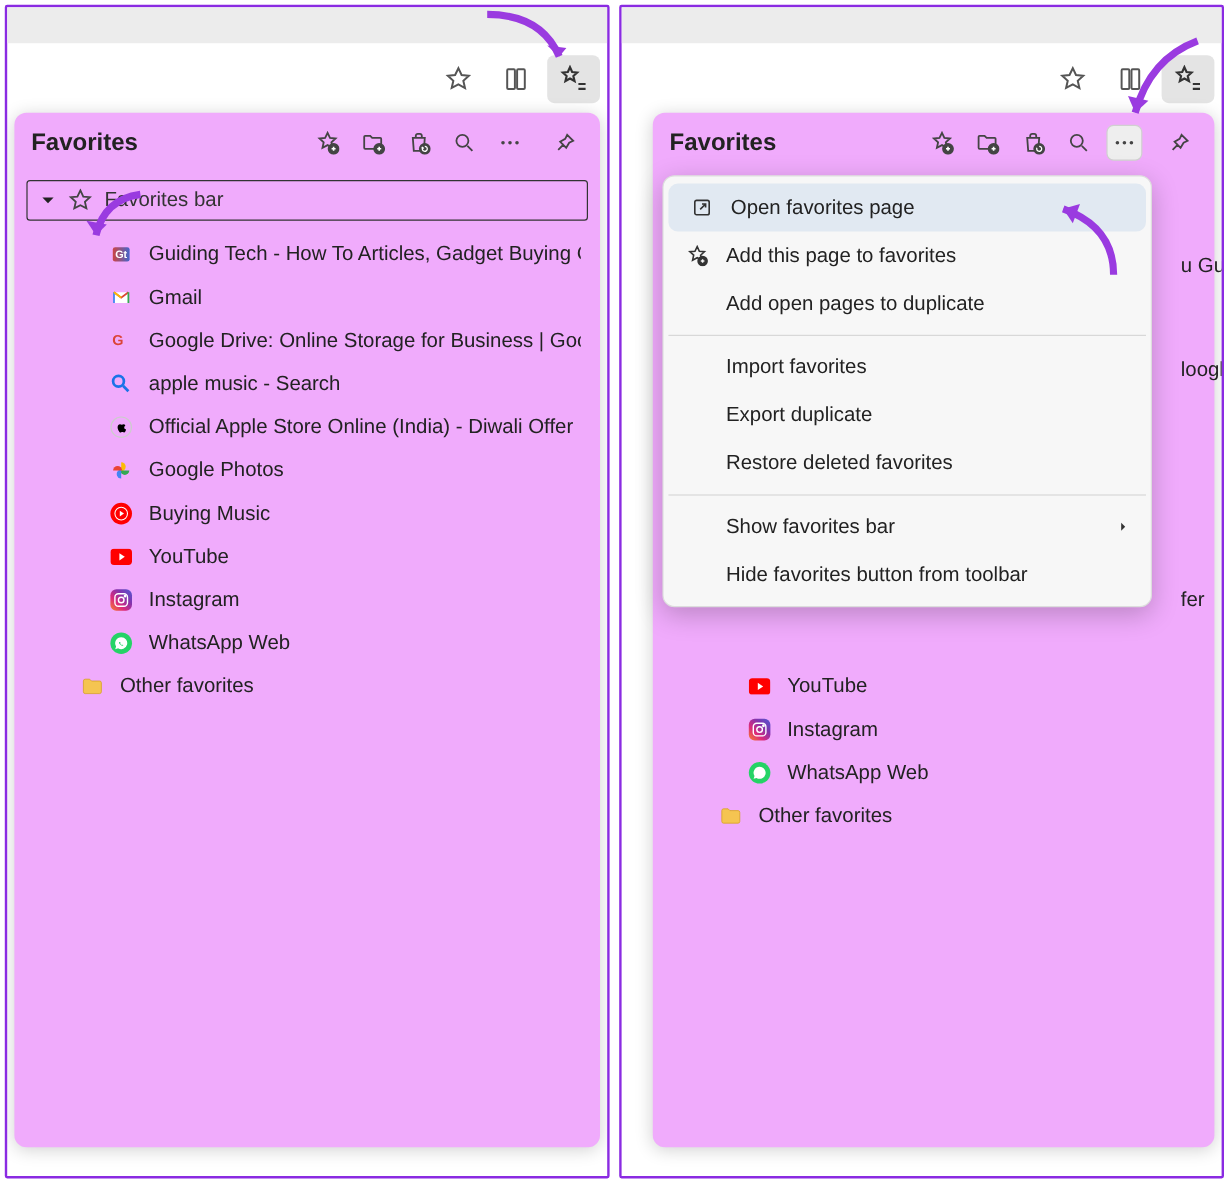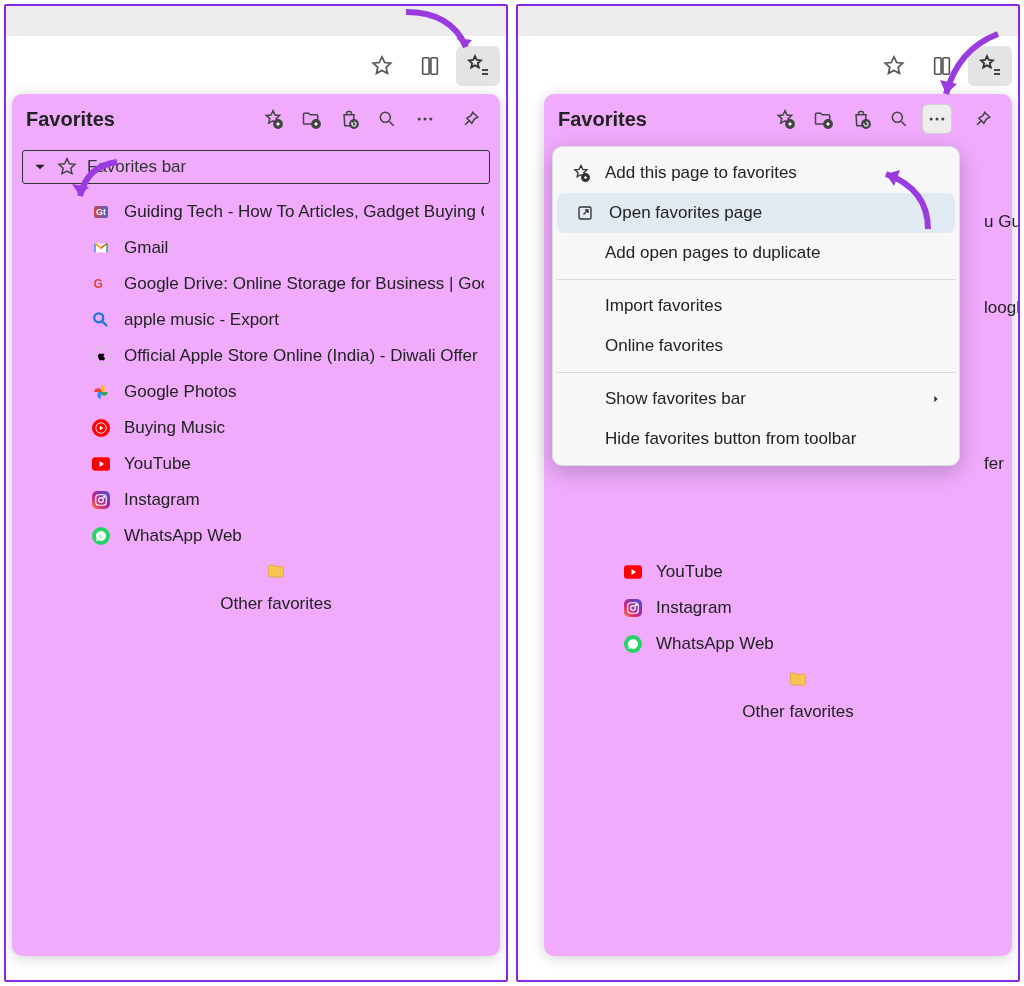--- a/index.html
+++ b/index.html
@@ -93,21 +93,20 @@
   }
   .fav-item {
     display: flex;
     align-items: center;
     padding: 8px 16px 8px 80px;
     gap: 14px;
     cursor: pointer;
   }
   .fav-item.folder {
     padding-left: 56px;
-    flex-direction: column;
   }
   .fav-item .favicon {
     width: 18px;
     height: 18px;
     flex-shrink: 0;
     display: flex;
     align-items: center;
     justify-content: center;
   }
   .fav-item .txt {
@@ -303,21 +302,21 @@
         </span>
         <span class="txt">Google Drive: Online Storage for Business | Google</span>
       </div>
       <div class="fav-item">
         <span class="favicon">
           <svg width="18" height="18" viewBox="0 0 24 24" stroke="#1a73e8" stroke-width="3" fill="none">
               <circle cx="9" cy="9" r="6"></circle>
               <line x1="14" y1="14" x2="20" y2="20"></line>
             </svg>
         </span>
-        <span class="txt">apple music - Export</span>
+        <span class="txt">apple music - Search</span>
       </div>
       <div class="fav-item">
         <span class="favicon fi-round" style="border:1px solid #ccc;">
           <svg width="12" height="12" viewBox="0 0 24 24" fill="#000">
               <path d="M17 13c0-3 2-4 2-4s-1-2-3-2c-1 0-2 1-3 1s-2-1-3-1c-2 0-4 2-4 5 0 4 3 9 5 9 1 0 1-1 3-1s2 1 3 1 3-3 3-5c-2-1-3-2-3-3z"></path>
             </svg>
         </span>
         <span class="txt">Official Apple Store Online (India) - Diwali Offer</span>
       </div>
       <div class="fav-item">
@@ -448,21 +447,21 @@
       </div>
       <div class="hdr-icon" style="margin-left:8px;">
         <svg width="20" height="20" viewBox="0 0 24 24" fill="none" stroke="#444" stroke-width="1.8">
             <path d="M14 4l6 6-4 2-3 5-3-3-5 5 5-5-3-3 5-3z"></path>
           </svg>
       </div>
     </div>
 
     <span class="right-partial" style="top:118px;">u Guid</span>
     <span class="right-partial" style="top:204px;">loogle</span>
-    <span class="right-partial" style="top:360px;">fer</span>
+    <span class="right-partial" style="top:396px;">fer</span>
 
     <div style="height:406px;"></div>
 
     <div class="fav-list">
       <div class="fav-item">
         <span class="favicon">
           <svg width="18" height="14" viewBox="0 0 24 18">
               <rect width="24" height="18" rx="4" fill="#f00"></rect>
               <path d="M10 5l6 4-6 4z" fill="#fff"></path>
             </svg>
@@ -492,51 +491,55 @@
           <svg width="20" height="18" viewBox="0 0 24 20" fill="#f5c451" stroke="#d4a017" stroke-width="0.8">
               <path d="M2 4a2 2 0 0 1 2-2h5l2 2h9a2 2 0 0 1 2 2v10a2 2 0 0 1-2 2H4a2 2 0 0 1-2-2z"></path>
             </svg>
         </span>
         <span class="txt">Other favorites</span>
       </div>
     </div>
   </div>
 
   <div class="ctx-menu">
+    <div class="ctx-item highlighted">
+      <span class="ctx-icon">
+        <svg width="18" height="18" viewBox="0 0 24 24" fill="none" stroke="#333" stroke-width="1.8">
+            <rect x="4" y="4" width="16" height="16" rx="2"></rect>
+            <path d="M10 14l6-6M12 8h4v4"></path>
+          </svg>
+      </span>
+      <span>Open favorites page</span>
+    </div>
     <div class="ctx-item">
       <span class="ctx-icon">
         <svg width="18" height="18" viewBox="0 0 24 24" fill="none" stroke="#333" stroke-width="1.8">
             <path d="M12 2l2.4 5.2 5.6.5-4.2 3.9 1.2 5.5L12 14.3 6.9 17l1.2-5.5L3.9 7.7l5.6-.5z"></path>
             <circle cx="18" cy="18" r="5" fill="#333"></circle>
             <path d="M16 18h4M18 16v4" stroke="#f7f7f7" stroke-width="1.6"></path>
           </svg>
       </span>
       <span>Add this page to favorites</span>
     </div>
-    <div class="ctx-item highlighted">
-      <span class="ctx-icon">
-        <svg width="18" height="18" viewBox="0 0 24 24" fill="none" stroke="#333" stroke-width="1.8">
-            <rect x="4" y="4" width="16" height="16" rx="2"></rect>
-            <path d="M10 14l6-6M12 8h4v4"></path>
-          </svg>
-      </span>
-      <span>Open favorites page</span>
-    </div>
     <div class="ctx-item">
       <span class="spacer"></span>
       <span>Add open pages to duplicate</span>
     </div>
     <div class="ctx-sep"></div>
     <div class="ctx-item">
       <span class="spacer"></span>
       <span>Import favorites</span>
     </div>
     <div class="ctx-item">
       <span class="spacer"></span>
-      <span>Online favorites</span>
+      <span>Export duplicate</span>
+    </div>
+    <div class="ctx-item">
+      <span class="spacer"></span>
+      <span>Restore deleted favorites</span>
     </div>
     <div class="ctx-sep"></div>
     <div class="ctx-item">
       <span class="spacer"></span>
       <span>Show favorites bar</span>
       <span class="submenu-arrow">
         <svg width="10" height="10" viewBox="0 0 24 24" fill="#333">
             <path d="M8 4l8 8-8 8z"></path>
           </svg>
       </span>

